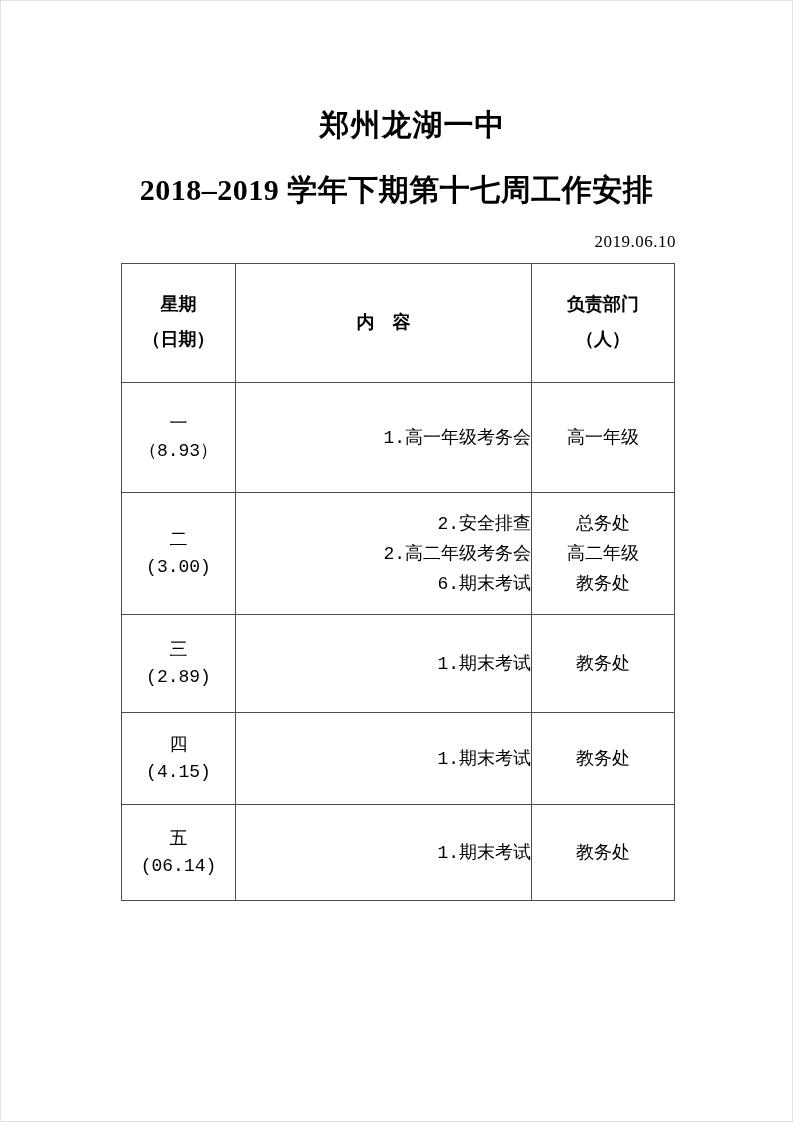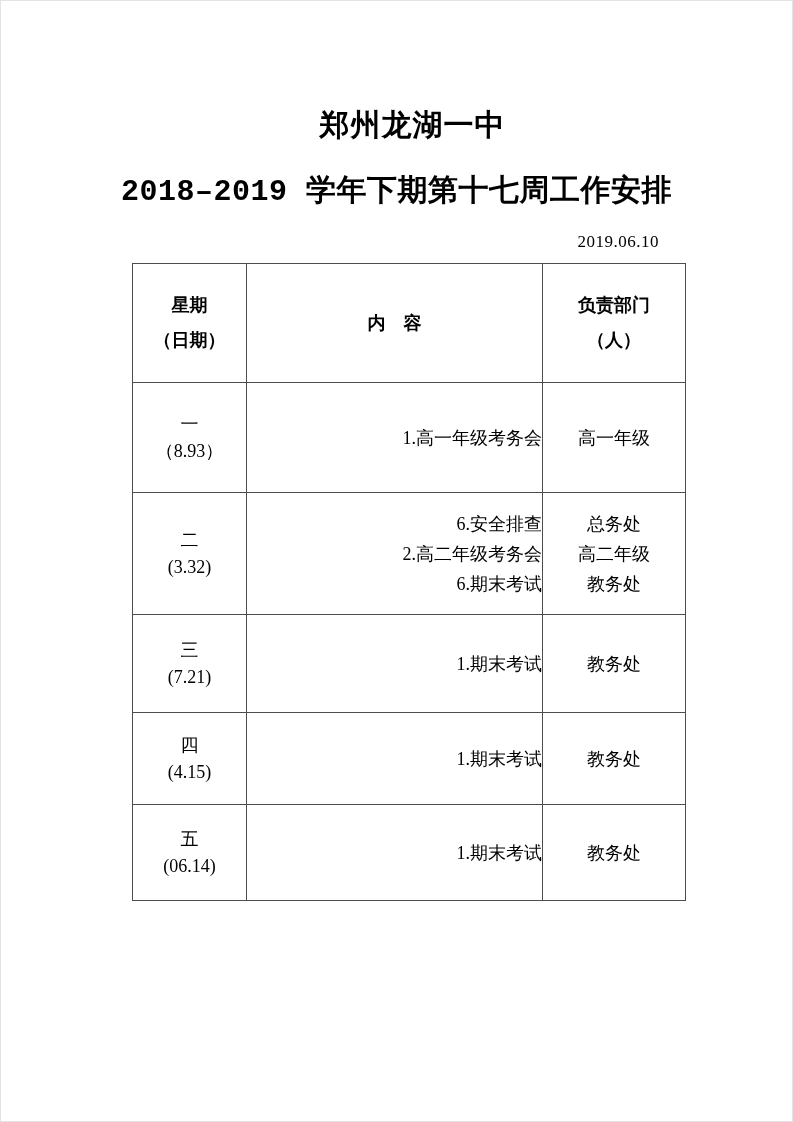--- a/index.html
+++ b/index.html
@@ -33,36 +33,36 @@
   .title-sub {
     position: absolute;
     top: 169px;
     left: 0;
     width: 100%;
     margin: 0;
     text-align: center;
     font-size: 30px;
     font-weight: bold;
     letter-spacing: 0.5px;
-    font-family: Liberation Mono, monospace;
   }
   .doc-date {
     position: absolute;
     top: 231px;
-    right: 133px;
+    right: 116px;
     font-size: 17px;
     letter-spacing: 0.5px;
   }
   table.schedule {
     position: absolute;
     top: 262px;
-    left: 131px;
+    left: 120px;
     border-collapse: collapse;
     table-layout: fixed;
     font-size: 18px;
+    font-family: Liberation Mono, monospace;
   }
   table.schedule col.c-day  { width: 114px; }
   table.schedule col.c-cont { width: 296px; }
   table.schedule col.c-dept { width: 143px; }
   table.schedule th,
   table.schedule td {
     border: 1px solid #4c4c4c;
     padding: 0;
     vertical-align: middle;
     box-sizing: border-box;
@@ -139,38 +139,38 @@
           <div>1.高一年级考务会</div>
         </td>
         <td class="cell-dept">
           <div>高一年级</div>
         </td>
       </tr>
 
       <tr class="row-2">
         <td class="cell-day">
           <div>二</div>
-          <div>(3.32)</div>
-        </td>
-        <td class="cell-content">
-          <div>6.安全排查</div>
+          <div>(3.00)</div>
+        </td>
+        <td class="cell-content">
+          <div>2.安全排查</div>
           <div>2.高二年级考务会</div>
           <div>6.期末考试</div>
         </td>
         <td class="cell-dept">
           <div>总务处</div>
           <div>高二年级</div>
           <div>教务处</div>
         </td>
       </tr>
 
       <tr class="row-3">
         <td class="cell-day">
           <div>三</div>
-          <div>(7.21)</div>
+          <div>(2.89)</div>
         </td>
         <td class="cell-content">
           <div>1.期末考试</div>
         </td>
         <td class="cell-dept">
           <div>教务处</div>
         </td>
       </tr>
 
       <tr class="row-4">

